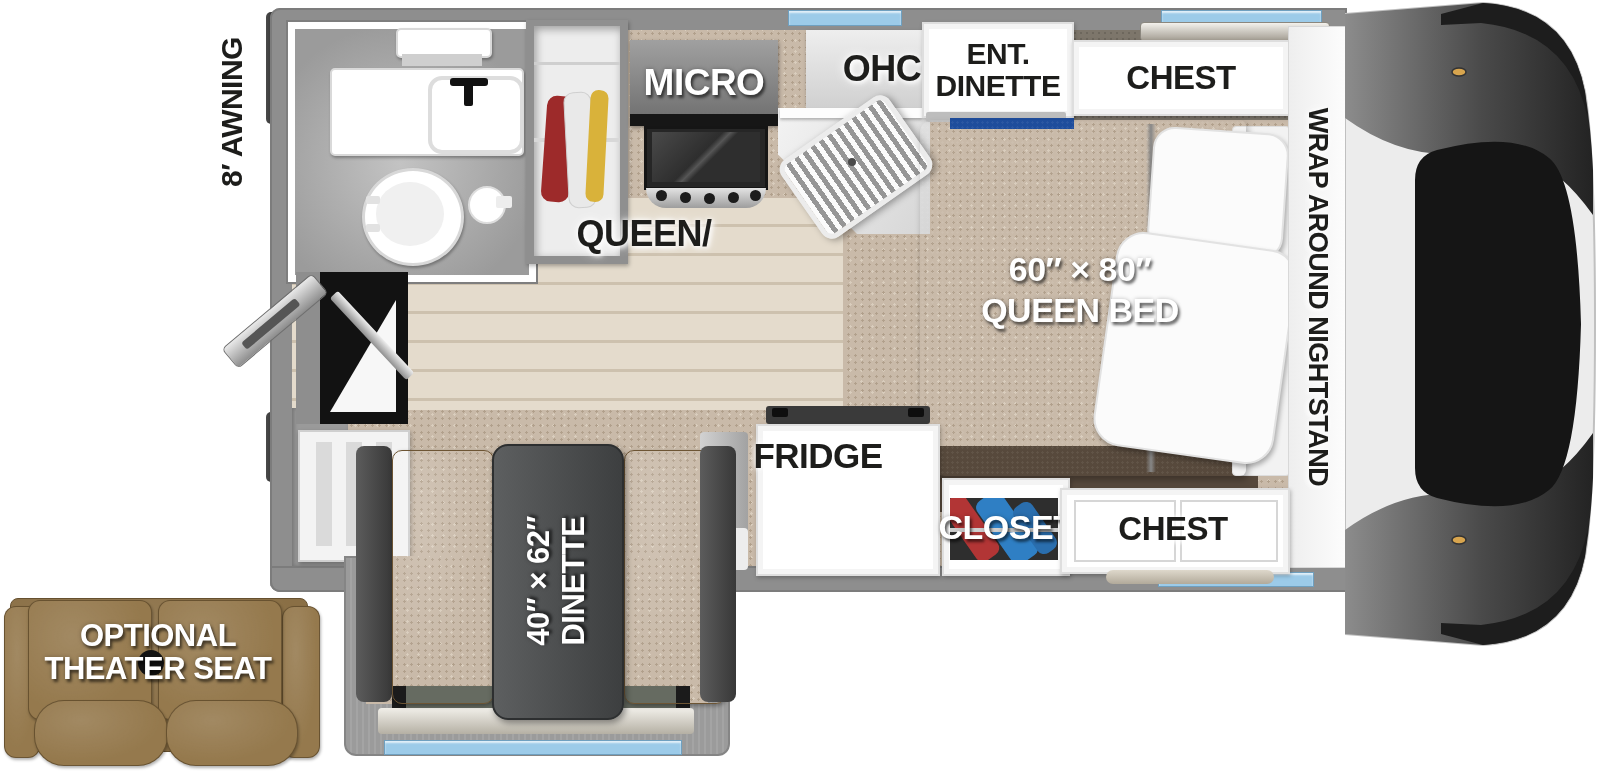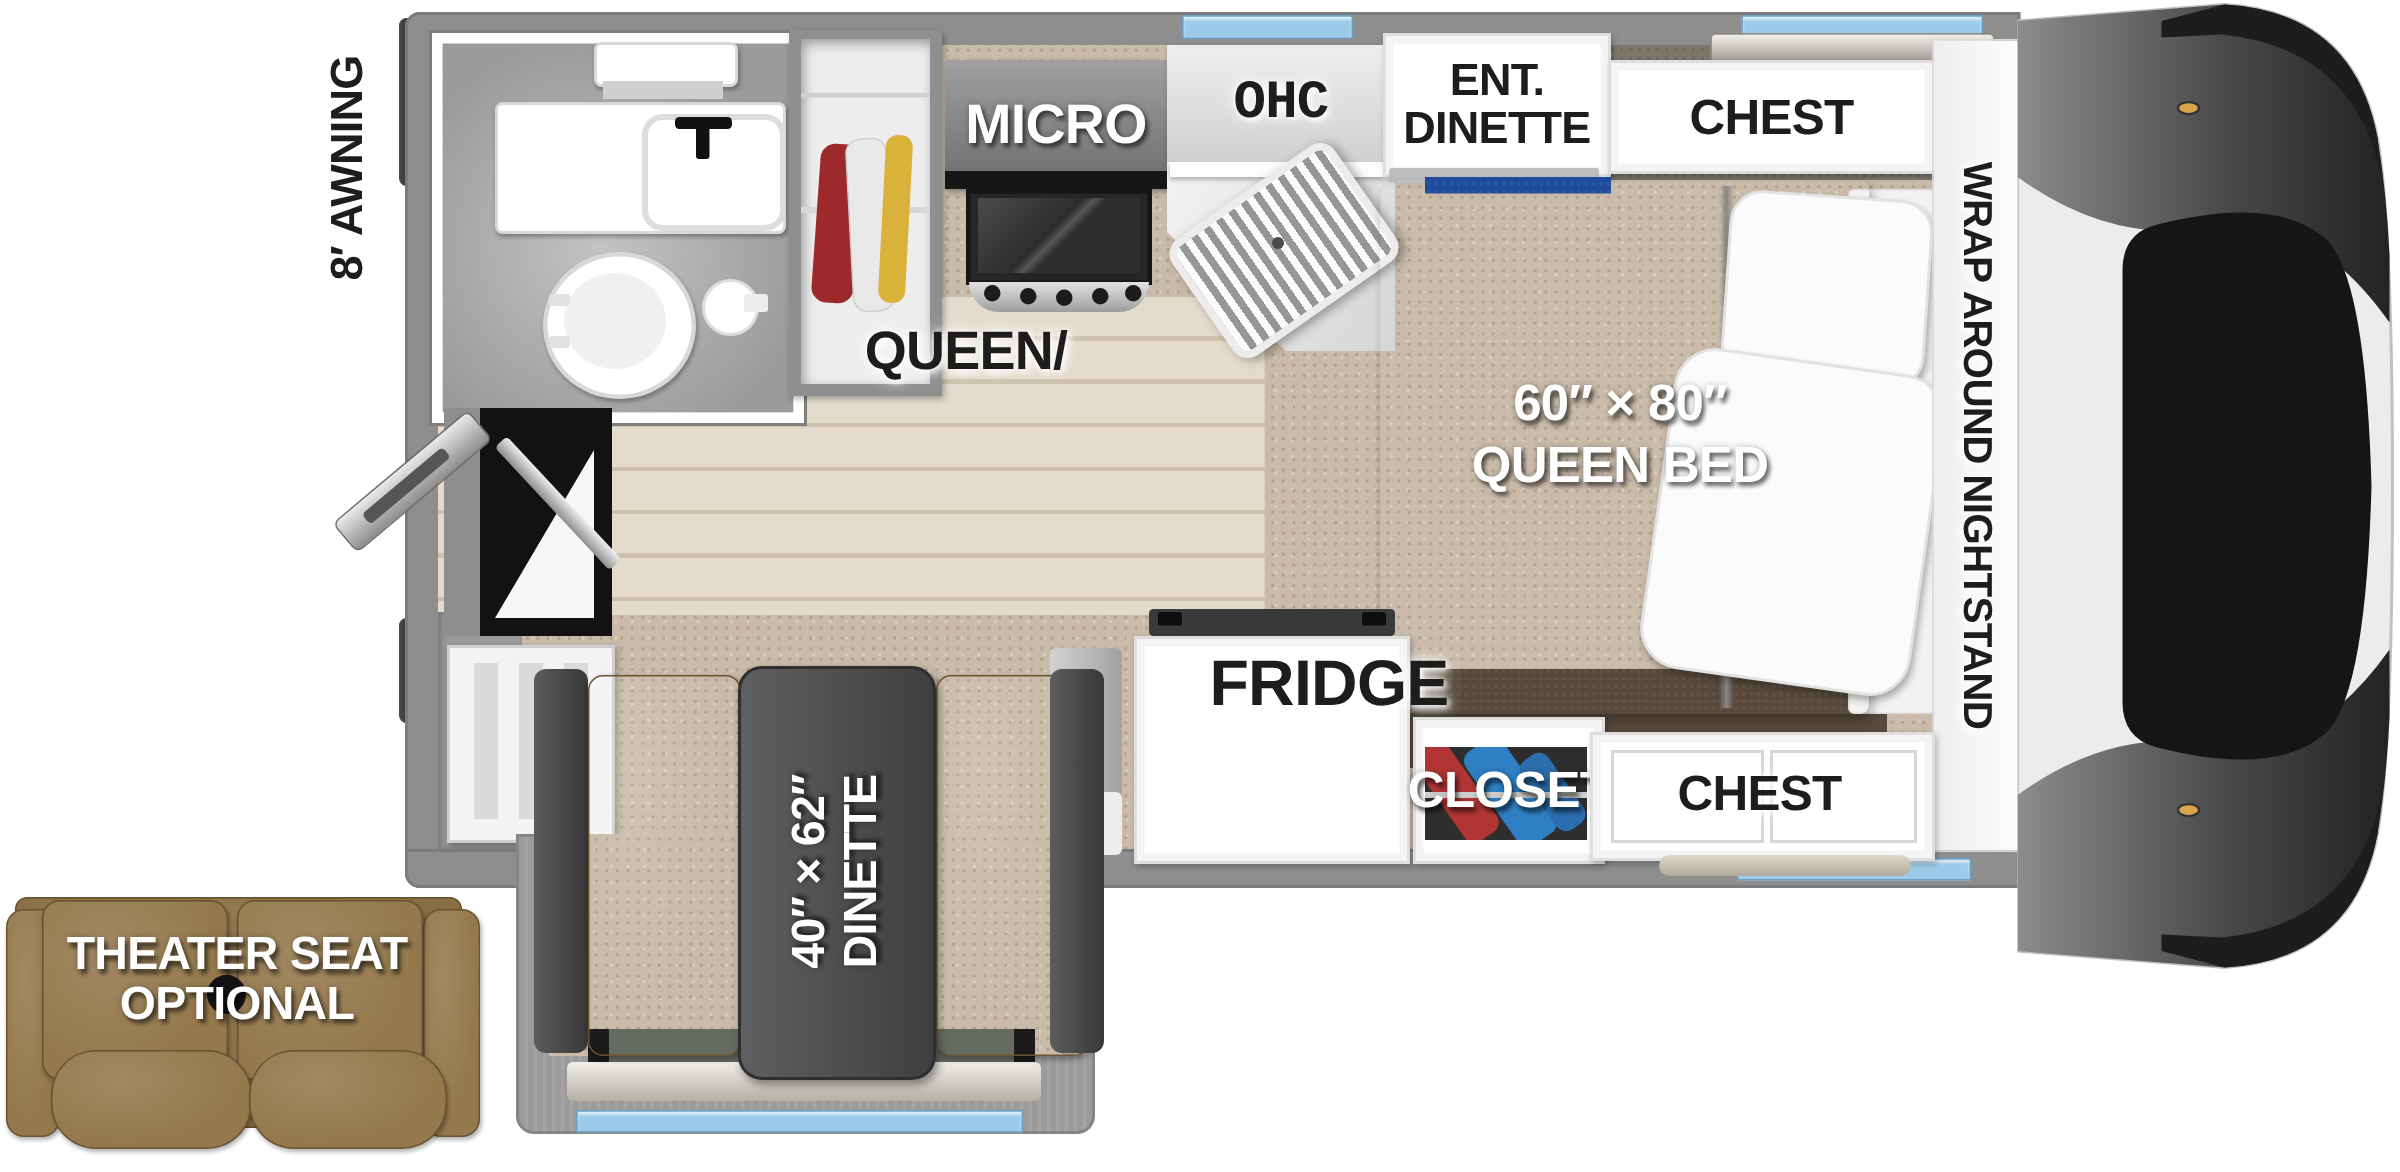--- a/index.html
+++ b/index.html
@@ -106,21 +106,21 @@
   <div class="abs" style="left:630px;top:114px;width:148px;height:12px;background:#161616;"></div>
   <div class="abs stove" style="left:644px;top:126px;width:124px;height:64px;"></div>
   <div class="abs stoveglass" style="left:652px;top:132px;width:108px;height:50px;"></div>
   <div class="abs knobarc" style="left:646px;top:188px;width:120px;height:20px;"></div>
   <div class="abs knob" style="left:656px;top:190px;width:11px;height:11px;"></div>
   <div class="abs knob" style="left:680px;top:192px;width:11px;height:11px;"></div>
   <div class="abs knob" style="left:704px;top:193px;width:11px;height:11px;"></div>
   <div class="abs knob" style="left:728px;top:192px;width:11px;height:11px;"></div>
   <div class="abs knob" style="left:750px;top:190px;width:11px;height:11px;"></div>
 
-  <div class="abs ohcbox lab lab-black" style="left:778px;top:30px;width:152px;height:78px;font-size:36px;font-family:Liberation Mono, monospace;">
+  <div class="abs ohcbox lab lab-black" style="left:806px;top:30px;width:152px;height:78px;font-size:36px;">
       <span>OHC</span>
     </div>
   <div class="abs counter" style="left:778px;top:108px;width:152px;height:126px;clip-path:polygon(0 0,100% 0,100% 100%,52% 100%,0 37%);"></div>
   <div class="abs" style="left:780px;top:108px;width:142px;height:10px;background:#fdfdfd;box-shadow:0 2px 3px rgba(0,0,0,.25);"></div>
   <div class="abs sink" style="left:790px;top:120px;width:122px;height:84px;transform:rotate(-35deg);"></div>
   <div class="abs" style="left:848px;top:158px;width:8px;height:8px;background:#4a4a4a;border-radius:50%;"></div>
 
   <div class="abs whitebox lab lab-black" style="left:922px;top:22px;width:148px;height:92px;font-size:30px;text-align:right;">
     <span>ENT.</span>
     <span>DINETTE</span>
@@ -148,21 +148,21 @@
   <div class="abs lab lab-black rot-cw" style="left:1082px;top:278px;width:470px;height:38px;font-size:27px;">WRAP AROUND NIGHTSTAND</div>
 
   <div class="abs lab lab-black" style="left:554px;top:192px;width:180px;height:84px;font-size:36px;">
     <span>QUEEN/</span>
   </div>
 
   <div class="abs" style="left:766px;top:406px;width:164px;height:18px;background:#3a3a3a;border-radius:3px;"></div>
   <div class="abs" style="left:772px;top:408px;width:16px;height:9px;background:#0e0e0e;border-radius:2px;"></div>
   <div class="abs" style="left:908px;top:408px;width:16px;height:9px;background:#0e0e0e;border-radius:2px;"></div>
   <div class="abs whitebox" style="left:756px;top:424px;width:180px;height:148px;"></div>
-  <div class="abs lab lab-black" style="left:796px;top:434px;width:180px;height:44px;font-size:43px;">FRIDGE</div>
+  <div class="abs lab lab-black" style="left:728px;top:434px;width:180px;height:44px;font-size:35px;">FRIDGE</div>
 
   <div class="abs" style="left:700px;top:432px;width:48px;height:136px;background:linear-gradient(90deg,#d2d2d2,#a2a2a2);border-radius:4px;"></div>
   <div class="abs" style="left:700px;top:528px;width:48px;height:42px;background:#ededed;border-radius:4px;"></div>
 
   <div class="abs whitebox" style="left:942px;top:478px;width:124px;height:94px;"></div>
   <div class="abs" style="left:950px;top:498px;width:108px;height:62px;background:#2e2e2e;overflow:hidden;">
     <div class="abs" style="left:8px;top:-6px;width:26px;height:72px;background:#b23535;border-radius:8px;transform:rotate(-35deg);"></div>
     <div class="abs" style="left:42px;top:-8px;width:30px;height:76px;background:#2f7fc4;border-radius:8px;transform:rotate(-35deg);"></div>
     <div class="abs" style="left:74px;top:2px;width:22px;height:56px;background:#2a6eae;border-radius:8px;transform:rotate(-35deg);"></div>
     <div class="abs" style="left:0;top:30px;width:108px;height:4px;background:#cfcfcf;"></div>
@@ -206,22 +206,22 @@
 
   <div class="abs sofa" style="left:10px;top:598px;width:296px;height:152px;"></div>
   <div class="abs sofapart" style="left:4px;top:606px;width:34px;height:150px;"></div>
   <div class="abs sofapart" style="left:282px;top:606px;width:36px;height:150px;"></div>
   <div class="abs sofapart" style="left:28px;top:600px;width:122px;height:118px;"></div>
   <div class="abs sofapart" style="left:158px;top:600px;width:122px;height:118px;"></div>
   <div class="abs" style="left:138px;top:650px;width:26px;height:26px;background:#141414;border-radius:50%;"></div>
   <div class="abs sofapart" style="left:34px;top:700px;width:132px;height:64px;border-radius:30px;"></div>
   <div class="abs sofapart" style="left:166px;top:700px;width:130px;height:64px;border-radius:30px;"></div>
   <div class="abs lab lab-white" style="left:20px;top:612px;width:276px;height:80px;font-size:31px;">
+    <span>OPTIONAL</span>
     <span>THEATER SEAT</span>
-    <span>OPTIONAL</span>
   </div>
 
   <svg class="abs" style="left:1345px;top:0;width:255px;height:648px;" viewBox="0 0 255 648">
     <defs>
       <linearGradient id="gcap" x1="0" y1="0" x2="1" y2="0">
         <stop offset="0" stop-color="#8c8c8c"></stop>
           <stop offset="0.55" stop-color="#4a4a4a"></stop>
           <stop offset="1" stop-color="#232323"></stop>
       </linearGradient>
     </defs>

